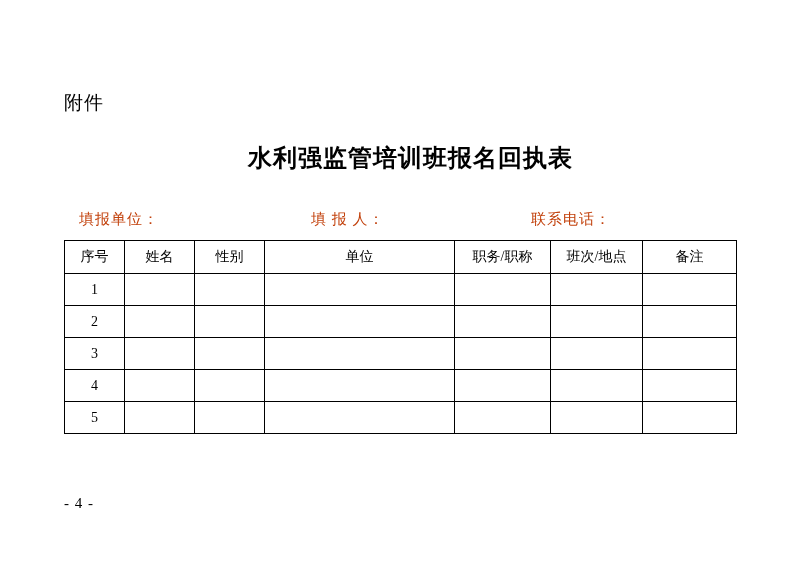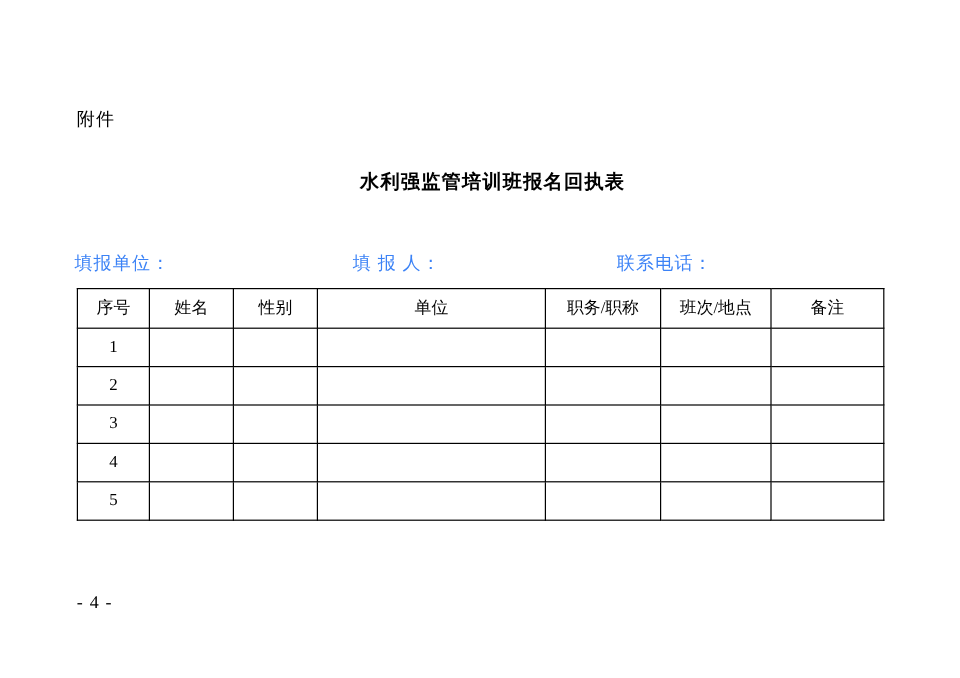--- a/index.html
+++ b/index.html
@@ -17,46 +17,46 @@
     width: 800px;
     height: 565px;
     background: #ffffff;
     box-sizing: border-box;
     overflow: hidden;
   }
   .attachment-label {
     position: absolute;
     left: 64px;
     top: 90px;
-    font-size: 15px;
+    font-size: 19px;
     letter-spacing: 1px;
     color: #000;
     font-family: "Liberation Serif", serif;
   }
   .doc-title {
     position: absolute;
     left: 0;
     right: 0;
     top: 142px;
     text-align: center;
-    font-size: 16px;
+    font-size: 24px;
     font-weight: bold;
     letter-spacing: 1px;
     color: #000;
     font-family: "Liberation Serif", serif;
     padding-left: 21px;
   }
   .meta-row {
     position: absolute;
-    left: 62px;
+    left: 79px;
     top: 210px;
     width: 672px;
     height: 22px;
     font-size: 15px;
-    color: #3b82f6;
+    color: #c2410c;
     letter-spacing: 1px;
   }
   .meta-item {
     position: absolute;
     white-space: nowrap;
   }
   .meta-unit { left: 0px; }
   .meta-person { left: 232px; font-family: Liberation Serif, serif; }
   .meta-phone { left: 452px; font-family: Liberation Serif, serif; }
 

